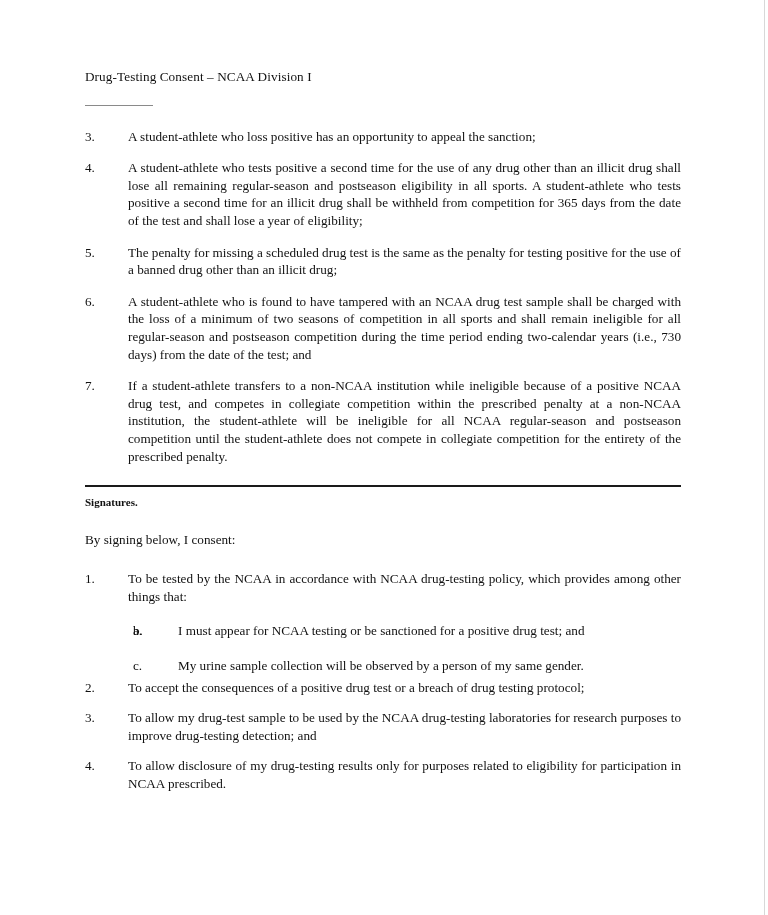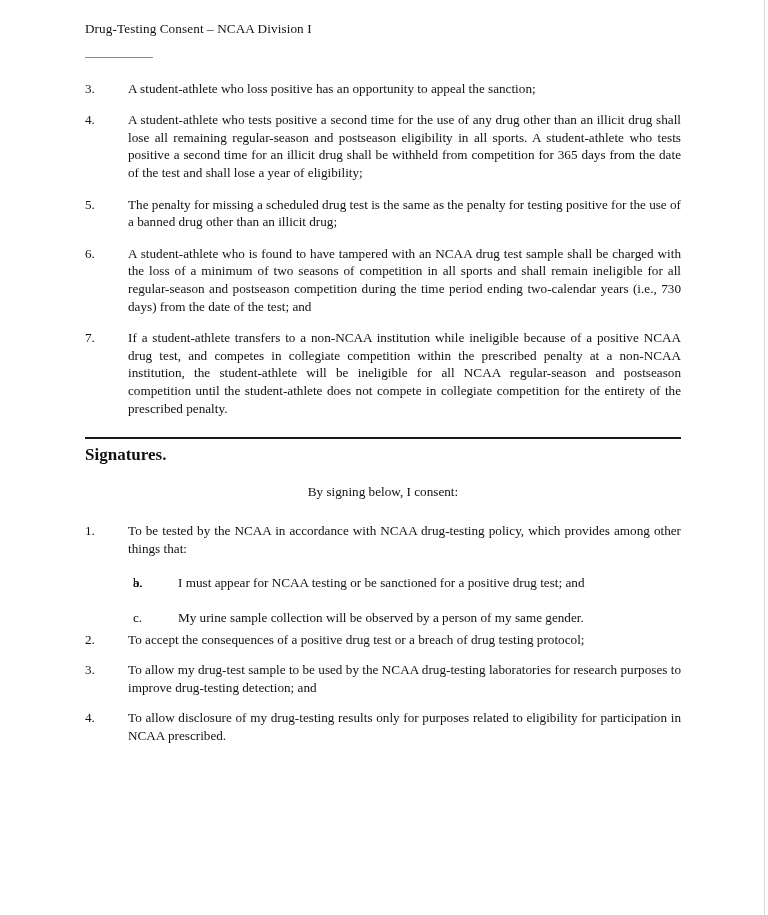--- a/index.html
+++ b/index.html
@@ -34,21 +34,21 @@
     left: 85px;
     top: 20px;
     width: 596px;
   }
   
   .doc-header {
     font-size: 13.2px;
     line-height: 17.6px;
     letter-spacing: .1px;
   }
-  .doc-header div { white-space: nowrap; }
+  .doc-header div { white-space: nowrap; margin-top: 48px; }
   .footnote-rule {
     margin-top: 19px;
     width: 68px;
     height: 1px;
     background: #8a8a8a;
   }
   
   .list-block { margin-top: 22px; }
   .item {
     position: relative;
@@ -94,29 +94,28 @@
   }
   
   .section-rule {
     margin-top: 20px;
     width: 596px;
     height: 2px;
     background: #1a1a1a;
   }
   .section-heading {
     margin-top: 7px;
-    font-size: 17px;
+    font-size: 11px;
     line-height: 17.6px;
     font-weight: bold;
   }
   .lead-text {
     margin-top: 19px;
     font-size: 13.2px;
     line-height: 17.6px;
-    text-align: center;
   }
 </style>
 </head>
 <body>
 
 <div class="page">
 
   <div class="page-edge-right"></div>
 
   <div class="content">

